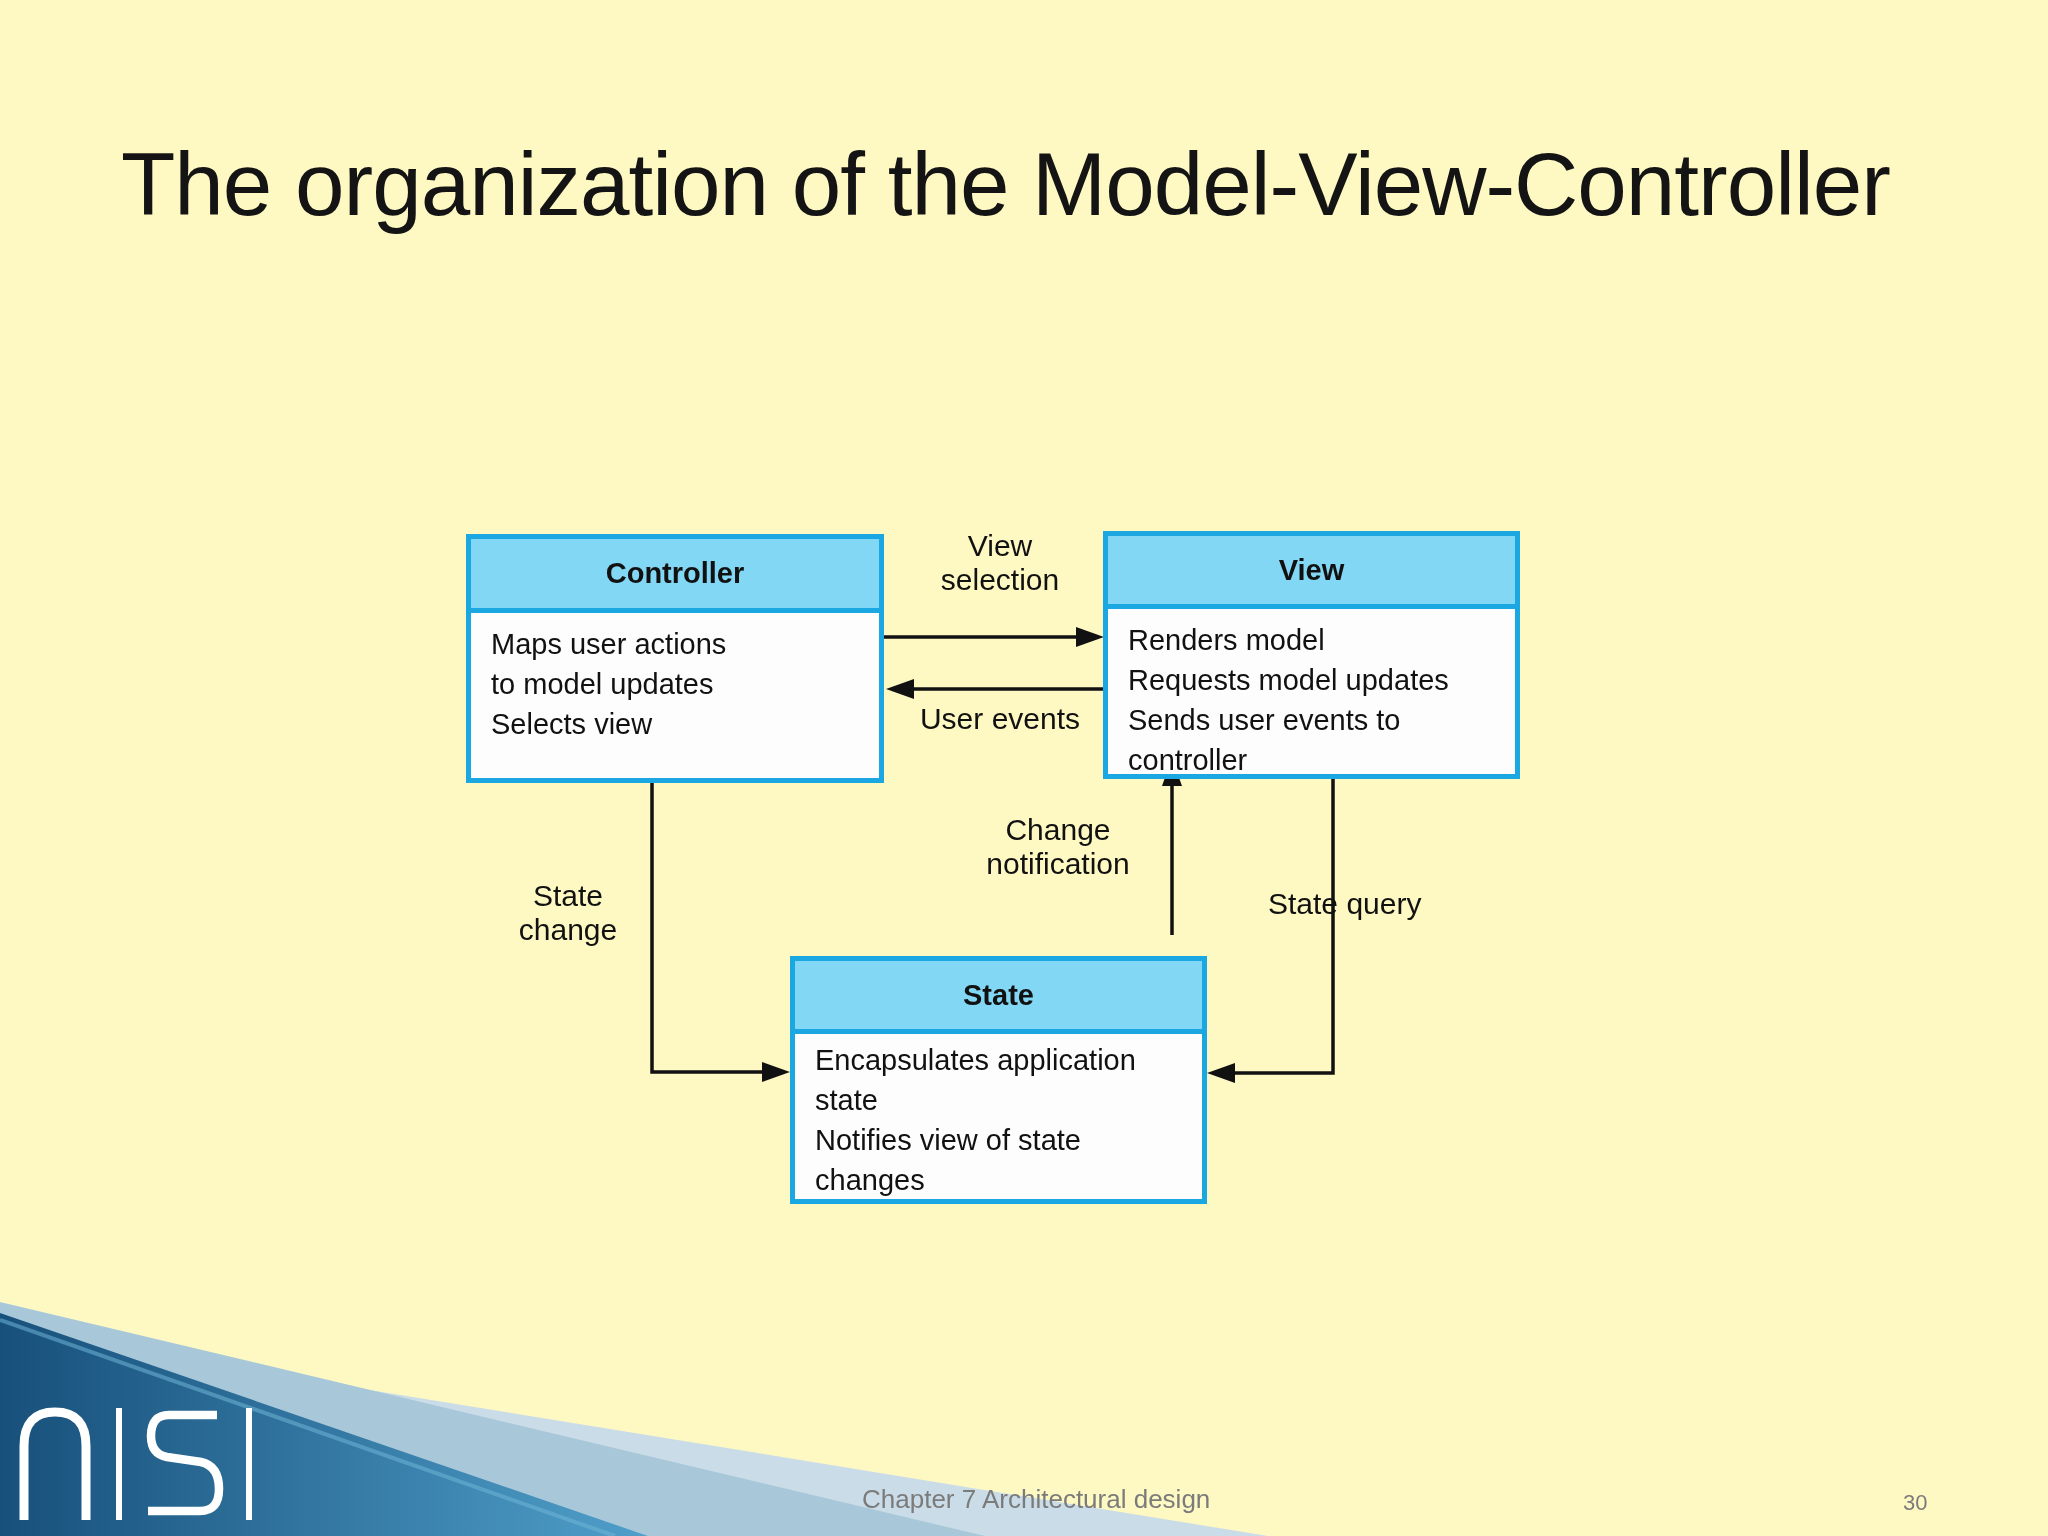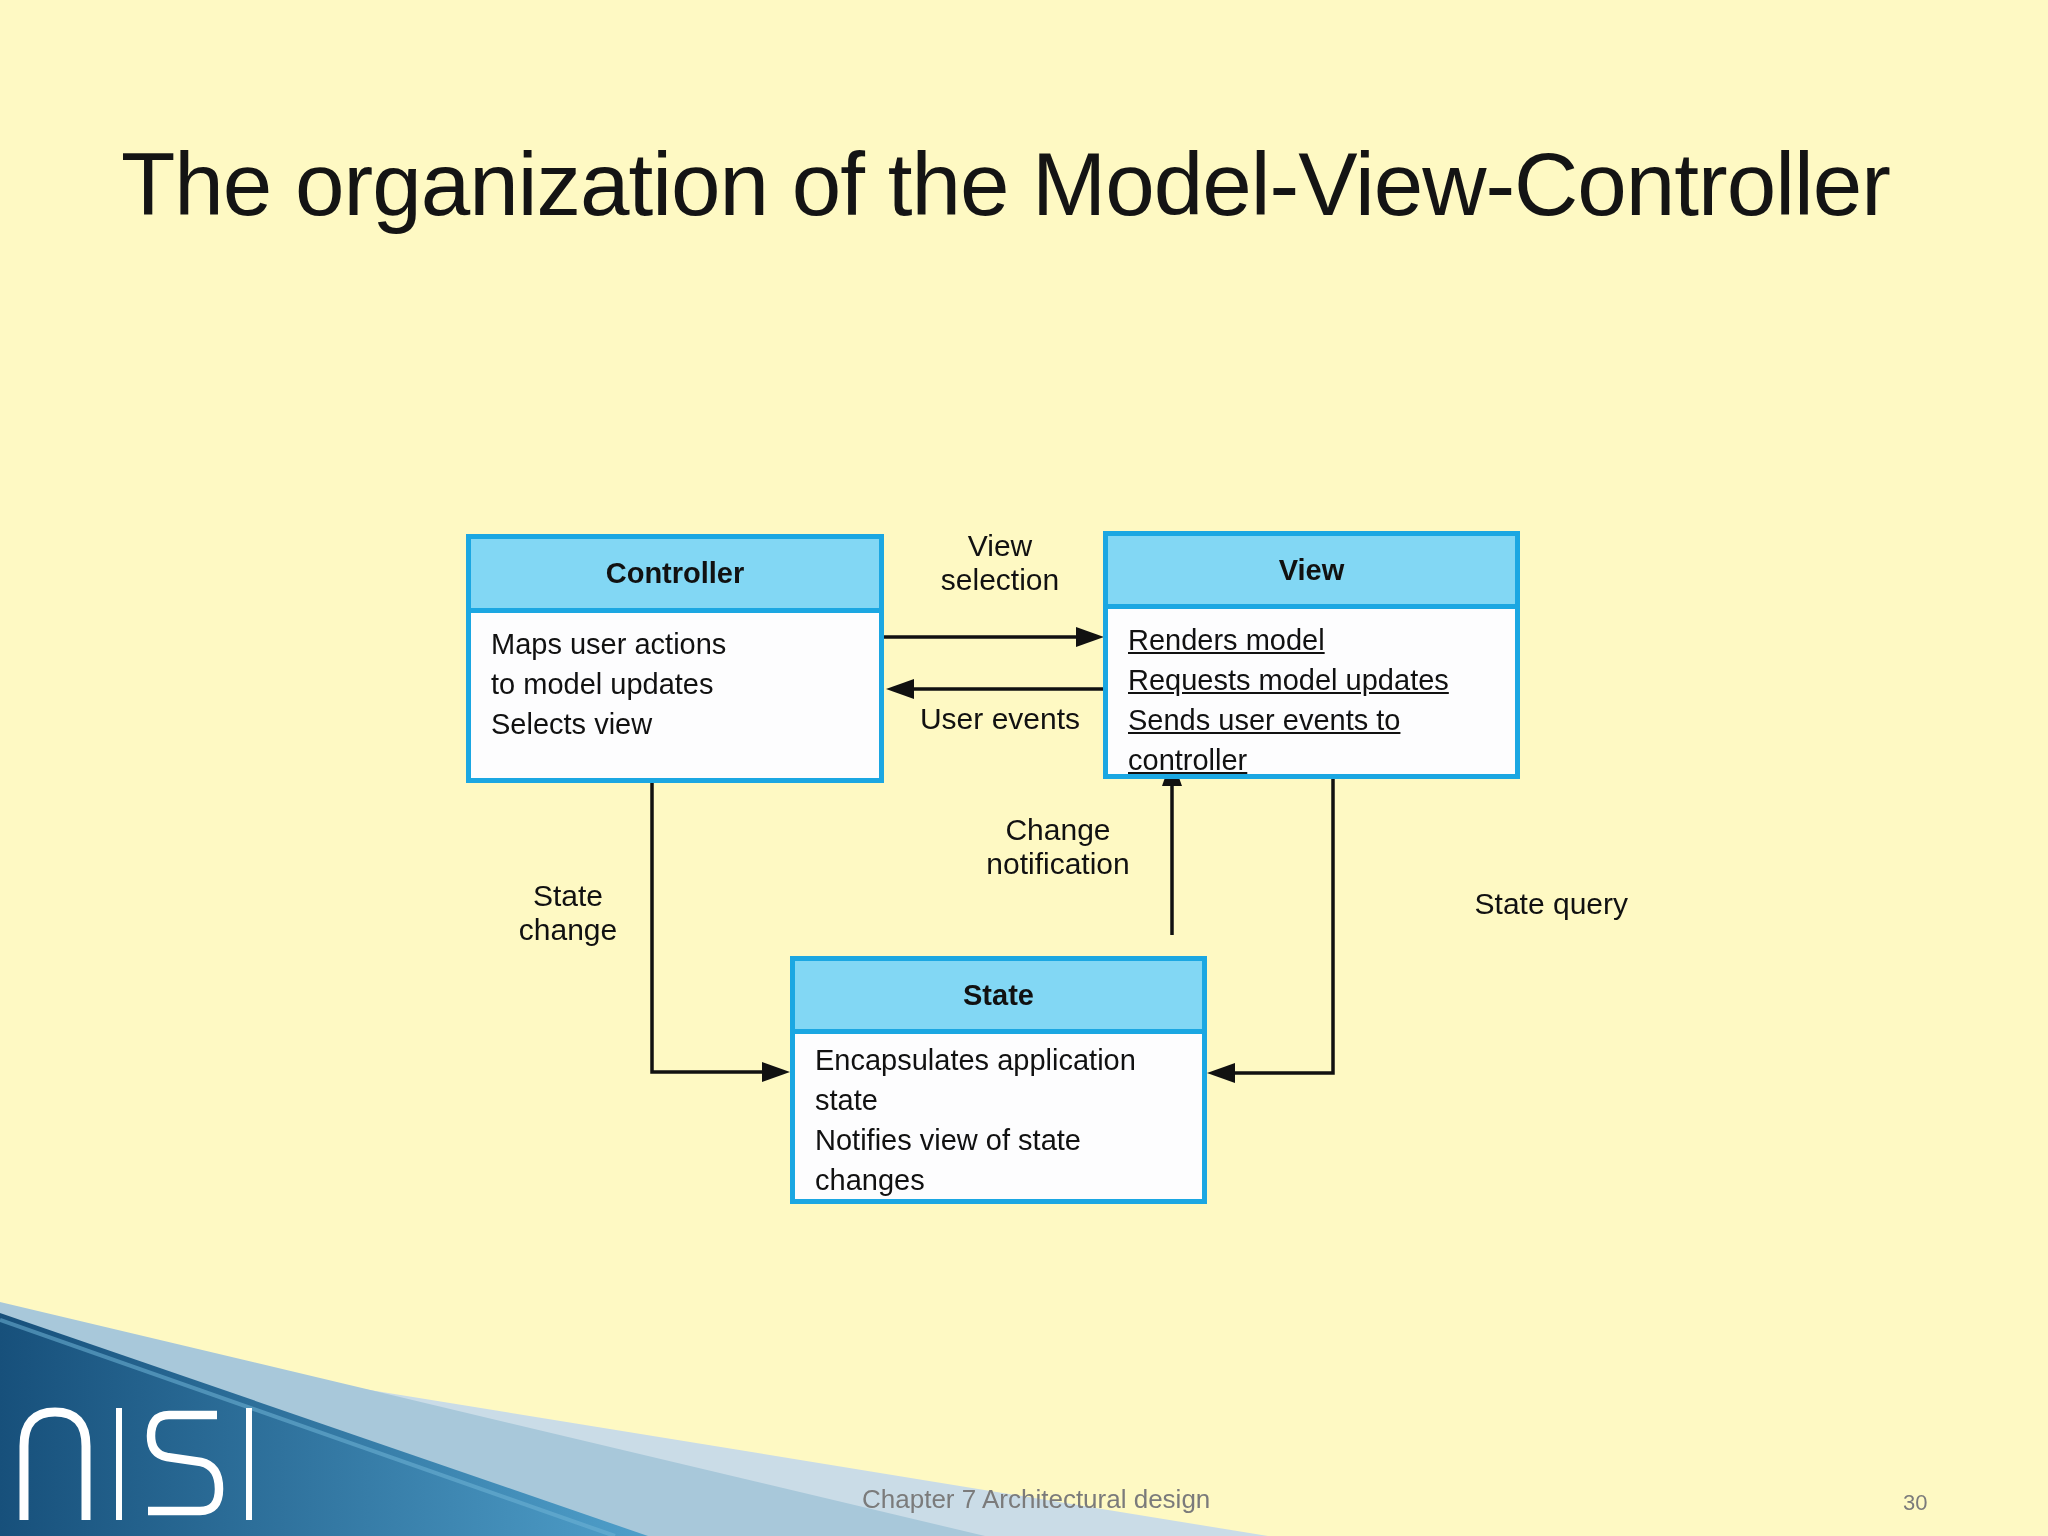--- a/index.html
+++ b/index.html
@@ -101,42 +101,42 @@
 
   <div class="box" style="left:466px; top:513px; width:418px; height:249px;">
     <div class="box-header" style="height:74px;">Controller</div>
     <div class="box-body">Maps user actions
 to model updates
 Selects view</div>
   </div>
 
   <div class="box" style="left:1103px; top:510px; width:417px; height:248px;">
     <div class="box-header" style="height:73px;">View</div>
-    <div class="box-body" style="text-decoration:underline;">Renders model
+    <div class="box-body" style="">Renders model
 Requests model updates
 Sends user events to
 controller</div>
   </div>
 
   <div class="box" style="left:790px; top:935px; width:417px; height:248px;">
     <div class="box-header" style="height:73px;">State</div>
     <div class="box-body" style="padding-top:6px;">Encapsulates application
 state
 Notifies view of state
 changes</div>
   </div>
 
   <div class="edge-label" style="left:880px; top:529px; width:240px;">View
 selection</div>
   <div class="edge-label" style="left:880px; top:702px; width:240px;">User events</div>
   <div class="edge-label" style="left:462px; top:879px; width:212px;">State
 change</div>
   <div class="edge-label" style="left:950px; top:813px; width:216px;">Change
 notification</div>
-  <div class="edge-label" style="left:1348px; top:887px; width:280px; text-align:right;">State query</div>
+  <div class="edge-label" style="left:1268px; top:887px; width:280px; text-align:left;">State query</div>
 
   <div class="footer-text">Chapter 7 Architectural design</div>
   <div class="page-number">30</div>
 
   <div class="logo-wrap" aria-label="NISI">
     <svg width="244" height="122" viewBox="0 0 244 122" fill="none">
       <path d="M 9,118 L 9,44 Q 9,10 40,10 Q 71,10 71,44 L 71,118" stroke="#ffffff" stroke-width="9"></path>
       <line x1="104" y1="6" x2="104" y2="118" stroke="#ffffff" stroke-width="6"></line>
       <path d="M 202,13 L 154,13 Q 136,13 136,34 Q 136,52 152,55 L 186,60 Q 204,64 204,87 Q 204,109 185,109 L 133,109" stroke="#ffffff" stroke-width="8.5"></path>
       <line x1="234" y1="6" x2="234" y2="118" stroke="#ffffff" stroke-width="6"></line>

